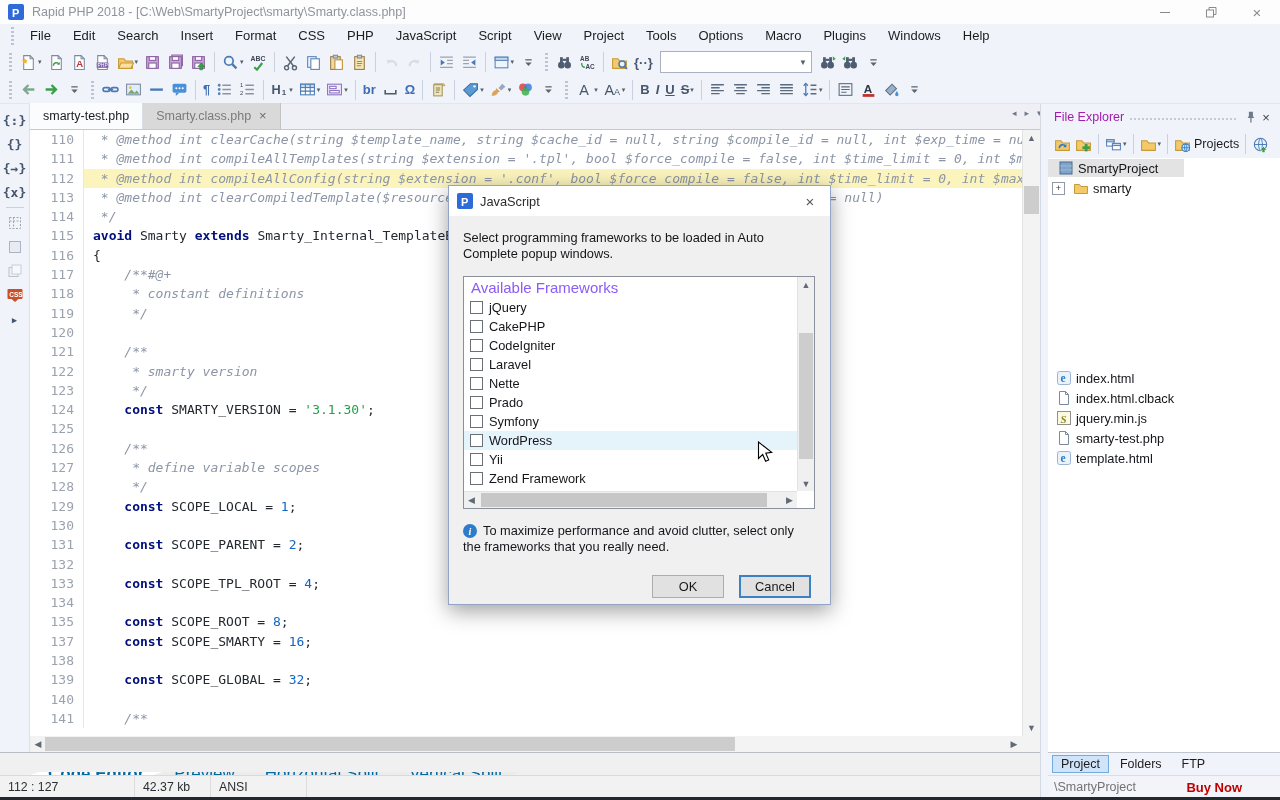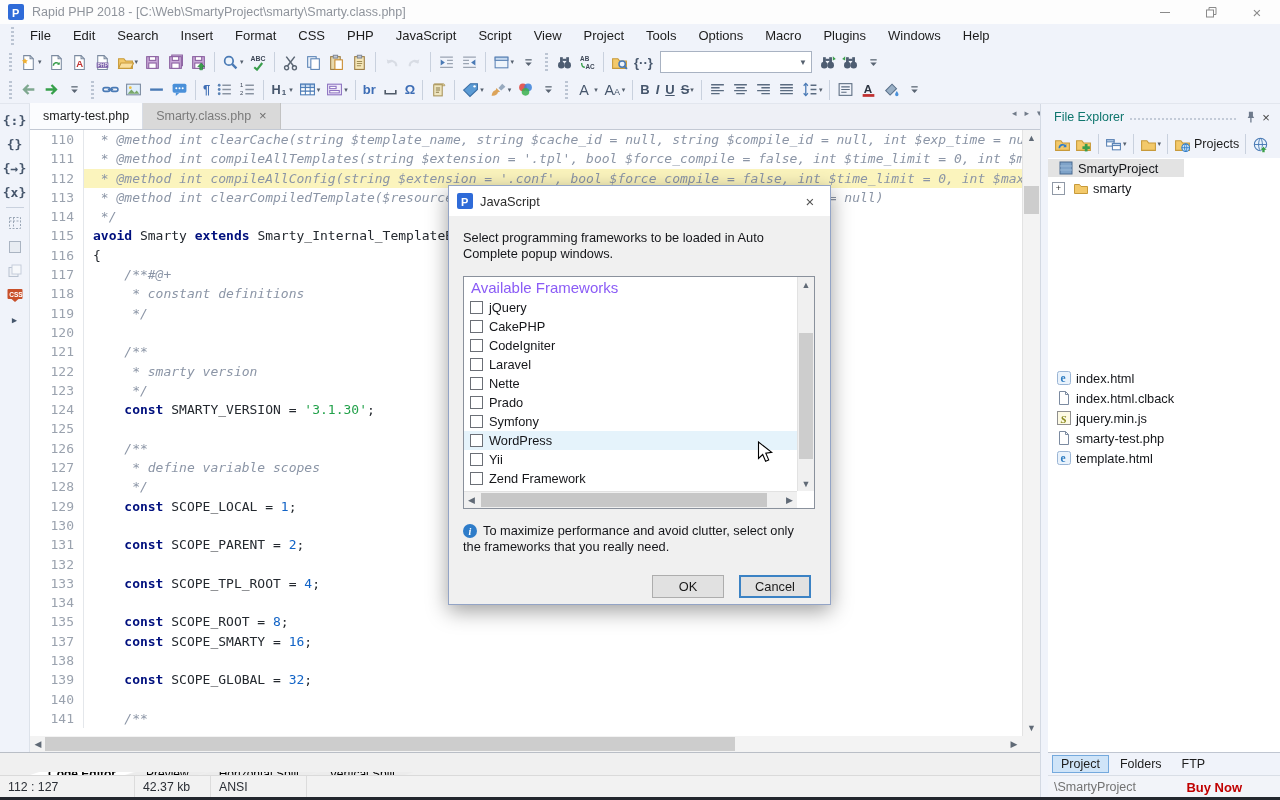--- a/index.html
+++ b/index.html
@@ -70,21 +70,21 @@
   #hscroll .rt{position:absolute;right:0;top:0;width:16px;height:16px;}
   #hthumb{position:absolute;left:15px;top:1px;width:690px;height:14px;background:#cdcdcd;}
   #sbcorner{left:1022px;top:736px;width:18px;height:16px;background:#f3f3f3;}
 
   
   #splitter{left:1040px;top:104px;width:8px;height:693px;background:#f0f3fa;border-left:1px solid #d3d9e3;box-sizing:border-box;}
 
   
   #panel{left:1048px;top:104px;width:232px;height:693px;background:#f0f3fa;}
   #p-header{position:absolute;left:0;top:0;width:232px;height:26px;display:flex;align-items:center;padding:0 6px;box-sizing:border-box;}
-  #p-title{font-size:12.5px;color:#0f766e;white-space:nowrap;}
+  #p-title{font-size:12.5px;color:#a21caf;white-space:nowrap;}
   #p-dots{flex:1;height:0;border-top:2px dotted #c3cbd8;margin:4px 6px 0;}
   #p-header .hbtn{width:16px;display:flex;justify-content:center;color:#444;font-size:13px;}
   #p-toolbar{position:absolute;left:0;top:26px;width:232px;height:28px;display:flex;align-items:center;padding-left:4px;box-sizing:border-box;}
   #p-toolbar .tbtn{padding:0 2px;}
   #projects-label{font-size:12.5px;color:#1d1d1d;margin-left:3px;}
   #p-body{position:absolute;left:0;top:54px;width:232px;height:594px;background:#fff;overflow:hidden;font-size:12.8px;color:#14161a;}
   .tree-row,.file-row{height:20px;display:flex;align-items:center;}
   .sel-wrap{display:inline-flex;align-items:center;background:#e3e3e3;padding:1px 26px 1px 2px;}
   .exp{width:11px;height:11px;border:1px solid #9099a6;background:#fff;display:flex;align-items:center;justify-content:center;font-size:9px;color:#333;line-height:9px;margin-left:4px;flex:none;}
   .tree-ico,.file-ico{width:16px;height:16px;margin:0 4px 0 8px;flex:none;}
@@ -95,21 +95,21 @@
 
   #p-tabs{position:absolute;left:0;top:648px;width:232px;height:23px;border-top:1px solid #c0c6d1;display:flex;align-items:center;padding-left:4px;box-sizing:border-box;background:#f0f3fa;}
   .ptab{font-size:12.5px;color:#1d1d1d;padding:1px 8px;margin-right:2px;border:1px solid transparent;}
   .ptab.active{background:#cfe4f8;border:1px solid #74a9dd;}
   #p-status{position:absolute;left:0;top:671px;width:232px;height:22px;border-top:1px solid #d9dee6;display:flex;align-items:center;font-size:12.5px;background:#f2f4f9;}
   #p-path{margin-left:6px;color:#737373;}
   #buy-now{margin-left:auto;margin-right:38px;color:#c00000;font-weight:bold;font-size:13px;}
 
   
   #btabs{left:0;top:752px;width:1040px;height:23px;background:#f0f0f0;border-top:1px solid #b9bec6;box-sizing:border-box;display:flex;align-items:stretch;padding-left:30px;}
-  .btab{position:relative;font-size:12px;color:#000000;padding:0 18px;display:flex;align-items:center;background:#ececec;clip-path:polygon(9px 0,100% 0,calc(100% - 9px) 100%,0 100%);filter:drop-shadow(0 0 1px #9aa0a8);margin-right:-6px;margin-top:19px;}
+  .btab{position:relative;font-size:17px;color:#0369a1;padding:0 18px;display:flex;align-items:center;background:#ececec;clip-path:polygon(9px 0,100% 0,calc(100% - 9px) 100%,0 100%);filter:drop-shadow(0 0 1px #9aa0a8);margin-right:-6px;margin-top:19px;}
   .btab.active{background:#fff;font-weight:bold;z-index:2;}
 
   
   #statusbar{left:0;top:775px;width:1040px;height:22px;background:#f2f2f2;border-top:1px solid #dadada;box-sizing:border-box;display:flex;align-items:center;font-size:12.3px;color:#2a2e35;}
   .scell{height:100%;display:flex;align-items:center;padding-left:8px;border-right:1px solid #dcdcdc;box-sizing:border-box;}
   #sc-pos{width:135px;} #sc-size{width:76px;} #sc-enc{width:96px;} #sc-fill{flex:1;border-right:none;}
   #bottomstrip{left:0;top:797px;width:1280px;height:3px;background:#23272e;}
 
   
   #dialog{left:448px;top:185px;width:383px;height:420px;background:#f0f0f0;border:1px solid #93a4c6;box-shadow:0 6px 20px rgba(0,0,0,.38);box-sizing:border-box;z-index:10;}

